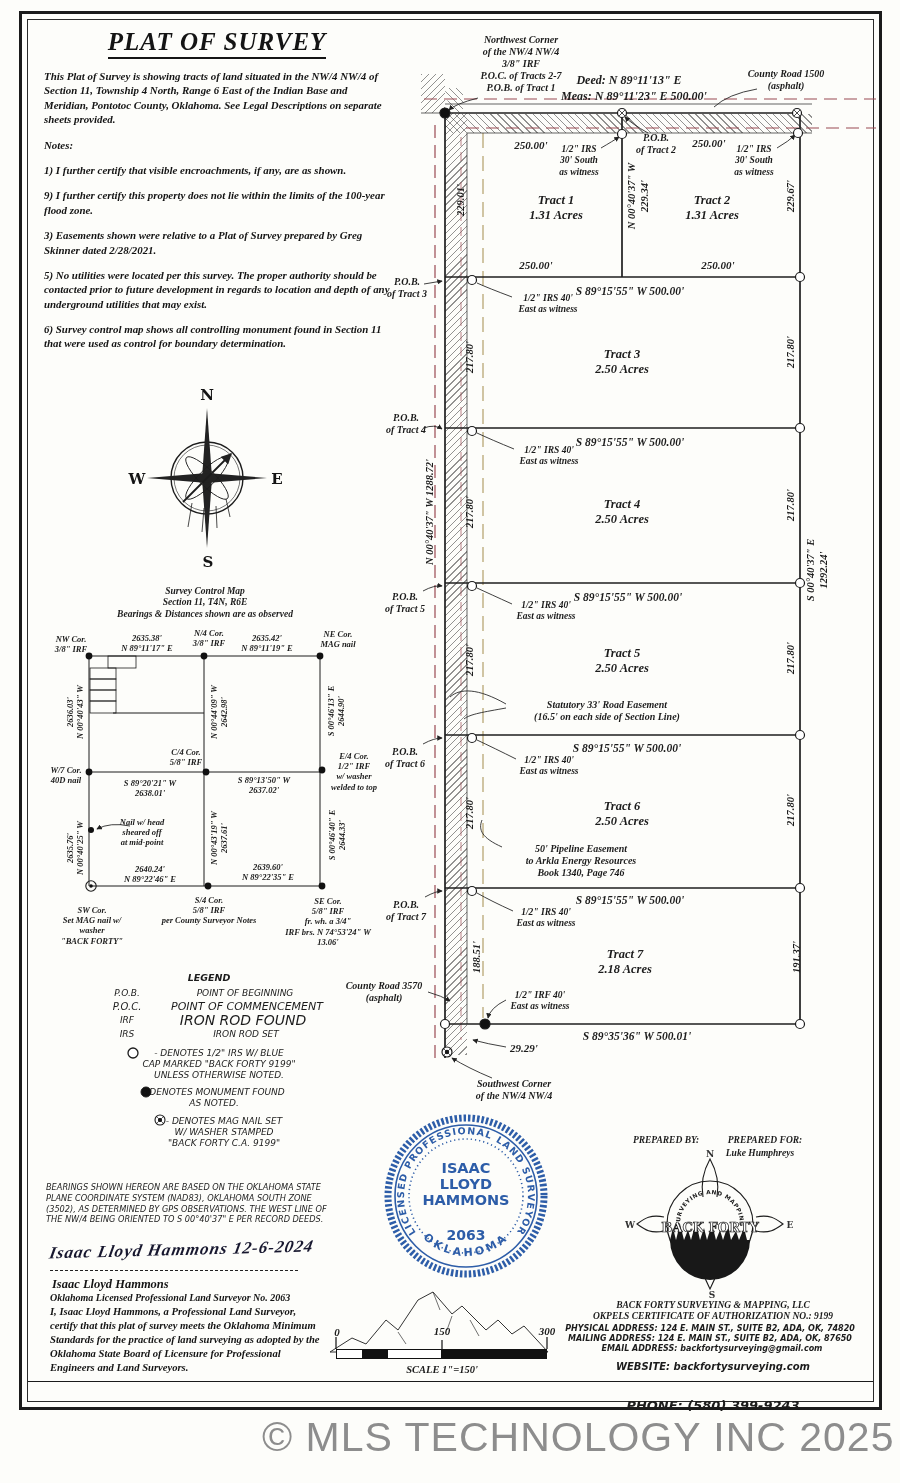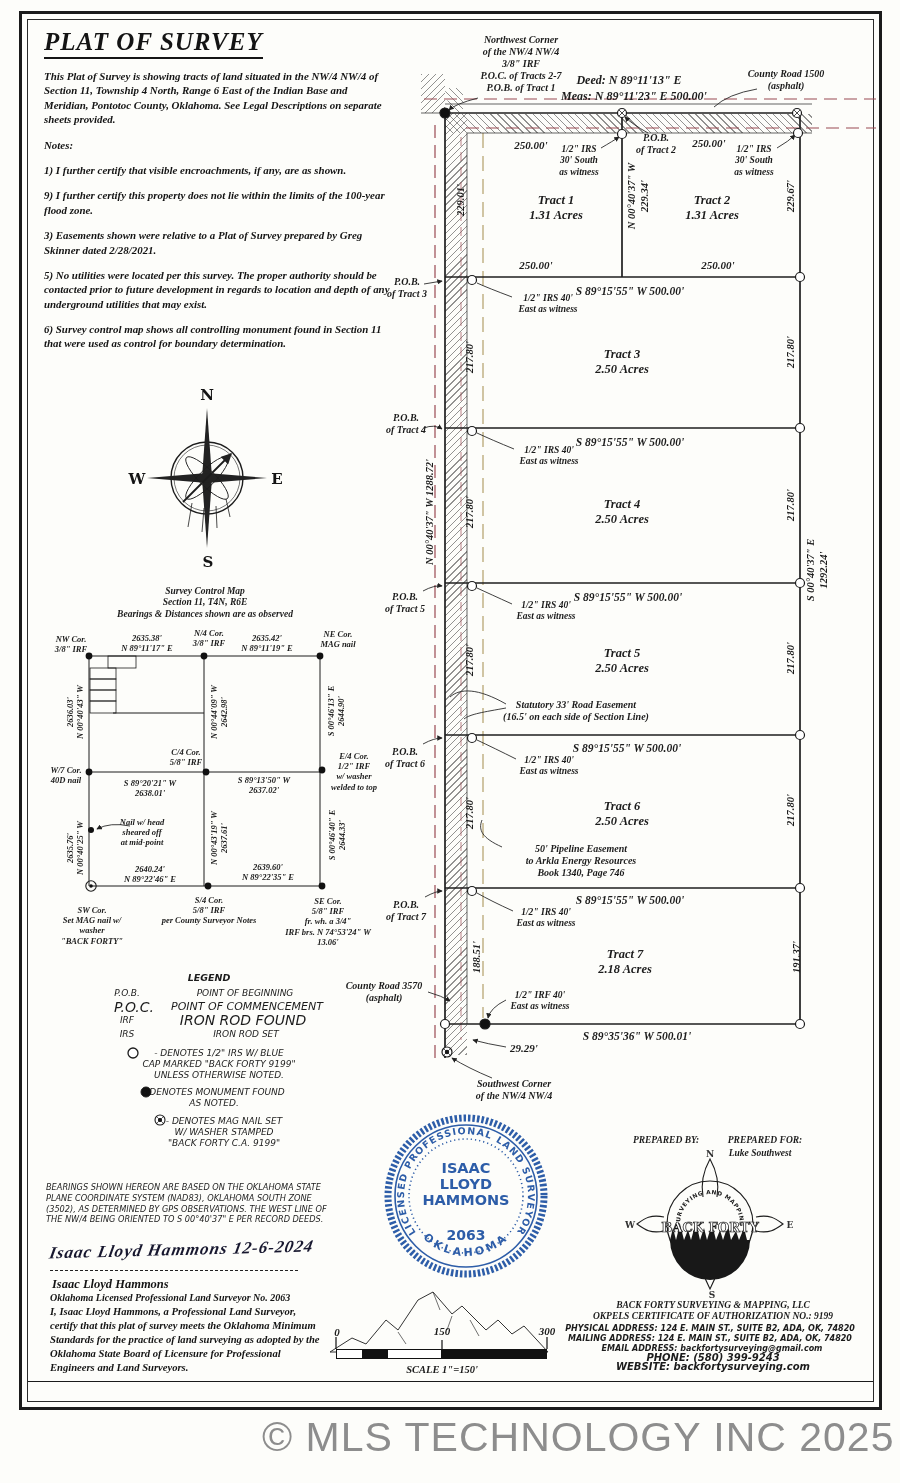--- a/index.html
+++ b/index.html
@@ -6,21 +6,21 @@
   .page{position:relative;width:900px;height:1483px;background:#fdfdfa;font-family:"Liberation Serif",serif;overflow:hidden}
   .outer-frame{position:absolute;left:19px;top:11px;width:863px;height:1399px;border:3px solid #1b1b1b;box-sizing:border-box}
   .inner-frame{position:absolute;left:27px;top:19px;width:847px;height:1383px;border:1px solid #2a2a2a;box-sizing:border-box}
   .footer-sep{position:absolute;left:28px;top:1381px;width:845px;border-top:1.5px solid #1b1b1b}
   .lbl{position:absolute;transform:translate(-50%,-50%);font:italic 700 10px "Liberation Serif",serif;color:#1c1c1c;white-space:pre-line;text-align:center;line-height:1.2}
   .rot{transform:translate(-50%,-50%) rotate(-90deg);transform-origin:center}
   .s8{font-size:8.5px}.s9{font-size:9.5px}.s10{font-size:10.5px}.s11{font-size:11px}.s115{font-size:11.5px}.s12{font-size:12px}.s125{font-size:12.5px}
   .sans{font-family:"DejaVu Sans",sans-serif;font-weight:400;font-style:italic}
   .sansb{font-family:"DejaVu Sans",sans-serif;font-weight:700;font-style:italic}
   .notes{position:absolute;left:44px;top:28px;width:346px;color:#141414}
-  .notes .title-wrap{margin:0 0 10px}
+  .notes .title-wrap{text-align:center;margin:0 0 10px}
   .notes .u{display:inline-block;border-bottom:2px solid #141414;padding-bottom:1px;font:italic 700 25px "Liberation Serif",serif;letter-spacing:1px}
   .notes p{font:italic 700 10.9px "Liberation Serif",serif;margin:0 0 11px;line-height:1.32}
   .comp{position:absolute;transform:translate(-50%,-50%);font:700 15px "DejaVu Serif",serif;color:#141414}
   .hatch45{position:absolute;background:repeating-linear-gradient(45deg, rgba(40,40,40,.5) 0 1px, transparent 1px 5px)}
   .hatch135{position:absolute;background:repeating-linear-gradient(135deg, rgba(40,40,40,.5) 0 1px, transparent 1px 5px)}
   .scalebar{position:absolute;left:336px;top:1349px;width:211px;height:10px;border:1px solid #111;box-sizing:border-box;background:#fff}
   .scalebar .seg{position:absolute;top:0;height:100%;background:#111}
   .footer{position:absolute;left:36px;top:1385px;width:828px;display:flex;justify-content:space-between;font:italic 700 9.3px "DejaVu Sans",sans-serif;color:#111}
   .watermark{position:absolute;left:262px;top:1414px;width:632px;font:400 41px "Liberation Sans",sans-serif;color:#8d8d8d;letter-spacing:1px;white-space:nowrap;text-align:right}
   .script{position:absolute;left:50px;top:1240px;font:italic 700 17px "Liberation Serif",serif;color:#17172e;transform:skewX(-12deg) rotate(-1.5deg);letter-spacing:1px;white-space:nowrap}
@@ -270,21 +270,21 @@
   <div class="lbl rot s10" style="left:818px;top:570px">S 00°40'37" E 1292.24'</div>
   <div class="lbl s115" style="left:628px;top:598px">S 89°15'55" W 500.00'</div>
   <div class="lbl" style="left:405px;top:603px">P.O.B.
 of Tract 5</div>
   <div class="lbl s9" style="left:546px;top:611px">1/2" IRS 40'
 East as witness</div>
   <div class="lbl s125" style="left:622px;top:661px">Tract 5
 2.50 Acres</div>
   <div class="lbl rot s10" style="left:470px;top:660px">217.80'</div>
   <div class="lbl rot s10" style="left:791px;top:658px">217.80'</div>
-  <div class="lbl" style="left:576px;top:711px">Statutory 33' Road Easement
+  <div class="lbl" style="left:607px;top:711px">Statutory 33' Road Easement
 (16.5' on each side of Section Line)</div>
   <div class="lbl s115" style="left:627px;top:749px">S 89°15'55" W 500.00'</div>
   <div class="lbl" style="left:405px;top:758px">P.O.B.
 of Tract 6</div>
   <div class="lbl s9" style="left:549px;top:766px">1/2" IRS 40'
 East as witness</div>
   <div class="lbl s125" style="left:622px;top:814px">Tract 6
 2.50 Acres</div>
   <div class="lbl rot s10" style="left:470px;top:813px">217.80'</div>
   <div class="lbl rot s10" style="left:791px;top:810px">217.80'</div>
@@ -362,21 +362,21 @@
 per County Surveyor Notes</div>
   <div class="lbl s8" style="left:328px;top:921px">SE Cor.
 5/8" IRF
 fr. wh. a 3/4"
 IRF brs. N 74°53'24" W
 13.06'</div>
 
   <div class="lbl sansb" style="left:209px;top:978px;font-size:9.5px">LEGEND</div>
   <div class="lbl sans" style="left:127px;top:993px;font-size:9px">P.O.B.</div>
   <div class="lbl sans" style="left:245px;top:993px;font-size:9px">POINT OF BEGINNING</div>
-  <div class="lbl sans" style="left:134px;top:1007px;font-size:14px">P.O.C.</div>
+  <div class="lbl sans" style="left:127px;top:1007px;font-size:10px">P.O.C.</div>
   <div class="lbl sans" style="left:247px;top:1007px;font-size:11px">POINT OF COMMENCEMENT</div>
   <div class="lbl sans" style="left:127px;top:1020px;font-size:9px">IRF</div>
   <div class="lbl sans" style="left:243px;top:1020px;font-size:14px">IRON ROD FOUND</div>
   <div class="lbl sans" style="left:127px;top:1034px;font-size:9px">IRS</div>
   <div class="lbl sans" style="left:246px;top:1034px;font-size:9px">IRON ROD SET</div>
   <div class="lbl sans" style="left:219px;top:1064px;font-size:9px">- DENOTES 1/2" IRS W/ BLUE
 CAP MARKED "BACK FORTY 9199"
 UNLESS OTHERWISE NOTED.</div>
   <div class="lbl sans" style="left:214px;top:1098px;font-size:9px">- DENOTES MONUMENT FOUND
 AS NOTED.</div>
@@ -396,26 +396,26 @@
     <div class="seg" style="left:25px;width:26px"></div>
     <div class="seg" style="left:104px;width:105px"></div>
   </div>
   <div class="lbl s11" style="left:337px;top:1333px">0</div>
   <div class="lbl s11" style="left:442px;top:1332px">150</div>
   <div class="lbl s11" style="left:547px;top:1332px">300</div>
   <div class="lbl s10" style="left:442px;top:1370px">SCALE 1"=150'</div>
 
   <div class="lbl s9" style="left:666px;top:1141px;white-space:nowrap">PREPARED BY:</div>
   <div class="lbl s9" style="left:765px;top:1141px;white-space:nowrap">PREPARED FOR:</div>
-  <div class="lbl s9" style="left:760px;top:1154px;white-space:nowrap">Luke Southwest</div>
+  <div class="lbl s9" style="left:760px;top:1154px;white-space:nowrap">Luke Humphreys</div>
 
   <div class="lbl s9" style="left:713px;top:1306px;white-space:nowrap">BACK FORTY SURVEYING &amp; MAPPING, LLC</div>
   <div class="lbl s9" style="left:713px;top:1317px;white-space:nowrap">OKPELS CERTIFICATE OF AUTHORIZATION NO.: 9199</div>
   <div class="lbl sansb" style="left:710px;top:1329px;font-size:8px;white-space:nowrap">PHYSICAL ADDRESS: 124 E. MAIN ST., SUITE B2, ADA, OK, 74820</div>
-  <div class="lbl sansb" style="left:710px;top:1339px;font-size:8px;white-space:nowrap">MAILING ADDRESS: 124 E. MAIN ST., SUITE B2, ADA, OK, 74820</div>
+  <div class="lbl sansb" style="left:710px;top:1339px;font-size:8px;white-space:nowrap">MAILING ADDRESS: 124 E. MAIN ST., SUITE B2, ADA, OK, 87650</div>
   <div class="lbl sansb" style="left:712px;top:1349px;font-size:8px;white-space:nowrap">EMAIL ADDRESS: backfortysurveying@gmail.com</div>
-  <div class="lbl sansb" style="left:713px;top:1358px;font-size:10px;white-space:nowrap">PHONE: (580) 399-9243</div>
+  <div class="lbl sansb" style="left:713px;top:1406px;font-size:13px;white-space:nowrap">PHONE: (580) 399-9243</div>
   <div class="lbl sansb" style="left:713px;top:1367px;font-size:10px;white-space:nowrap">WEBSITE: backfortysurveying.com</div>
 
 
   <div class="watermark">© MLS TECHNOLOGY INC 2025</div>
 
 </div>
 
 </body></html>

